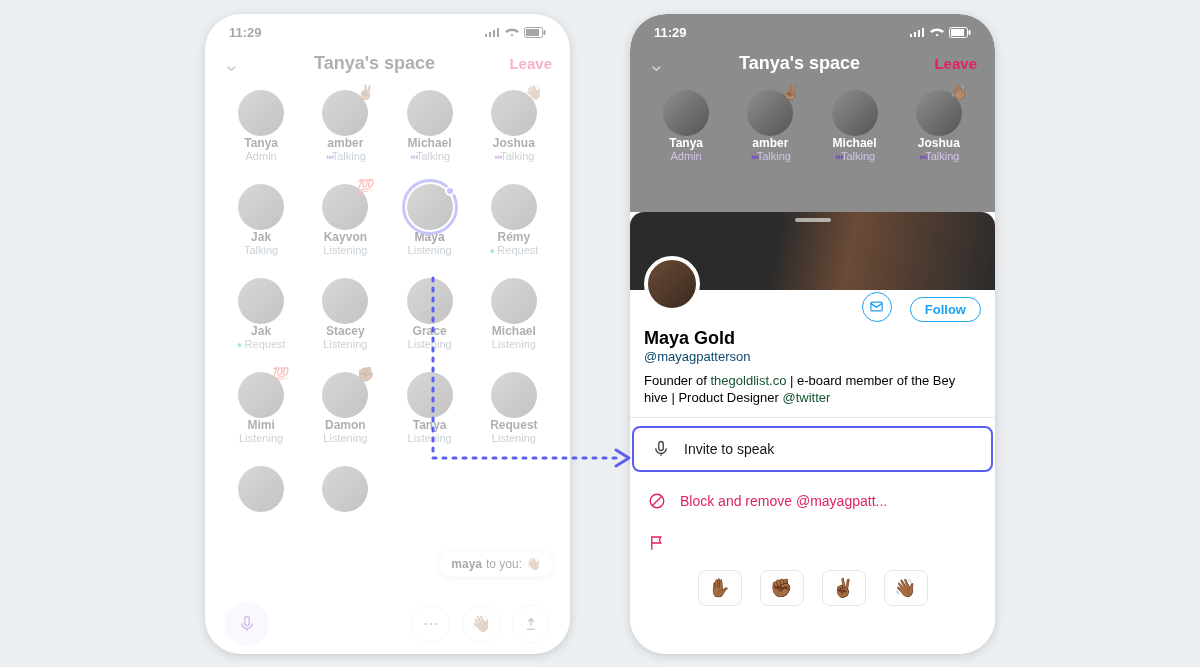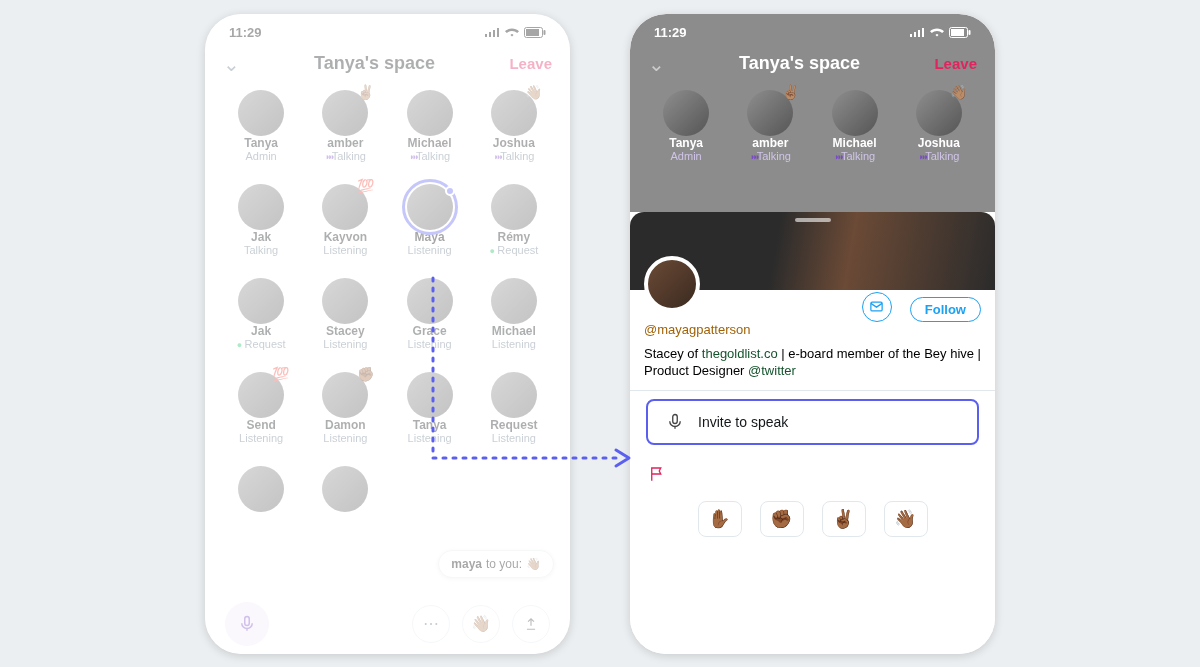--- a/index.html
+++ b/index.html
@@ -112,25 +112,25 @@
   .profrow { display:flex; align-items:flex-end; justify-content:flex-end; padding:0 14px; height:32px; gap:18px; position:relative;}
   .profavatar {
     width:56px; height:56px; border-radius:50%; border:4px solid #fff;
     background:linear-gradient(135deg,#6b4a36,#3a2a20); position:absolute; left:14px; top:-34px;
   }
   .pillbtn {
     border:1px solid #1da1f2; color:#1da1f2; border-radius:18px; padding:4px 14px; font-weight:700; font-size:13px;
   }
   .circbtn { width:30px; height:30px; border:1px solid #1da1f2; border-radius:50%; display:flex;align-items:center;justify-content:center; color:#1da1f2;}
   .pname { font-size:18px; font-weight:800; padding:6px 14px 0; }
-  .phandle { font-size:13px; color:#a16207; padding:0 14px 8px;}
+  .phandle { font-size:13px; color:#0c4a6e; padding:0 14px 8px;}
   .bio { font-size:13px; padding:0 14px 10px; border-bottom:1px solid #e1e8ed; line-height:1.35;}
   .bio .link { color:#14532d; }
   .actionrow { display:flex; align-items:center; gap:14px; padding:12px 18px; font-size:14px;}
-  .actionrow.primary { border:2px solid #5b5fef; border-radius:8px; margin:8px 16px; font-weight:500; color:#14171a;}
+  .actionrow.primary { border:2px solid #5b5fef; border-radius:8px; margin:8px 2px; font-weight:500; color:#14171a;}
   .actionrow.danger { color:#e0245e; }
   .sendlabel { text-align:center; font-size:12px; color:#657786; margin-top:4px;}
   .emojirow { display:flex; justify-content:center; gap:18px; padding:6px 0 10px;}
   .emojibtn { width:44px; height:36px; border:1px solid #e1e8ed; border-radius:8px; display:flex;align-items:center;justify-content:center; font-size:18px;}
 
   
   svg.arrow { position:absolute; top:258px; left:413px; width:300px; height:250px; pointer-events:none; }
 </style>
 </head>
 <body>
@@ -223,21 +223,21 @@
       </div>
       <div class="person">
         <div class="avatar"></div>
         <div class="name">Michael</div>
         <div class="status ">Listening</div>
       </div>
       <div class="person">
         <div class="avatar">
           <span class="badge">💯</span>
         </div>
-        <div class="name">Send</div>
+        <div class="name">Mimi</div>
         <div class="status ">Listening</div>
       </div>
       <div class="person">
         <div class="avatar">
           <span class="badge">✊🏾</span>
         </div>
         <div class="name">Damon</div>
         <div class="status ">Listening</div>
       </div>
       <div class="person">
@@ -340,30 +340,38 @@
     <div class="profrow">
       <div class="profavatar"></div>
       <div class="circbtn">
         <svg width="15" height="15" viewBox="0 0 24 24" fill="none" stroke="#1da1f2" stroke-width="2">
             <rect x="3" y="5" width="18" height="14" rx="2"></rect>
             <path d="M3 7l9 6 9-6"></path>
           </svg>
       </div>
       <div class="pillbtn">Follow</div>
     </div>
+    <div class="pname">Maya Gold</div>
     <div class="phandle">@mayagpatterson</div>
     <div class="bio">
-      <span>Stacey of </span><span class="link">thegoldlist.co</span><span> | e-board member of the Bey hive | Product Designer </span><span class="link">@twitter</span>
+      <span>Founder of </span><span class="link">thegoldlist.co</span><span> | e-board member of the Bey hive | Product Designer </span><span class="link">@twitter</span>
     </div>
     <div class="actionrow primary">
       <svg width="18" height="18" viewBox="0 0 24 24" fill="none" stroke="#444" stroke-width="1.8">
           <rect x="9" y="2" width="6" height="12" rx="3"></rect>
           <path d="M5 11a7 7 0 0 0 14 0M12 18v3"></path>
         </svg>
       <span>Invite to speak</span>
+    </div>
+    <div class="actionrow danger">
+      <svg width="18" height="18" viewBox="0 0 24 24" fill="none" stroke="#e0245e" stroke-width="1.8">
+          <circle cx="12" cy="12" r="9"></circle>
+          <path d="M6 18L18 6"></path>
+        </svg>
+      <span>Block and remove @mayagpatt...</span>
     </div>
     <div class="actionrow danger">
       <svg width="18" height="18" viewBox="0 0 24 24" fill="none" stroke="#e0245e" stroke-width="1.8">
           <path d="M5 21V4h12l-2 4 2 4H5"></path>
         </svg>
     </div>
     <div class="emojirow" id="emojirow">
         <div class="emojibtn">✋🏾</div>
         <div class="emojibtn">✊🏾</div>
         <div class="emojibtn">✌🏾</div>

